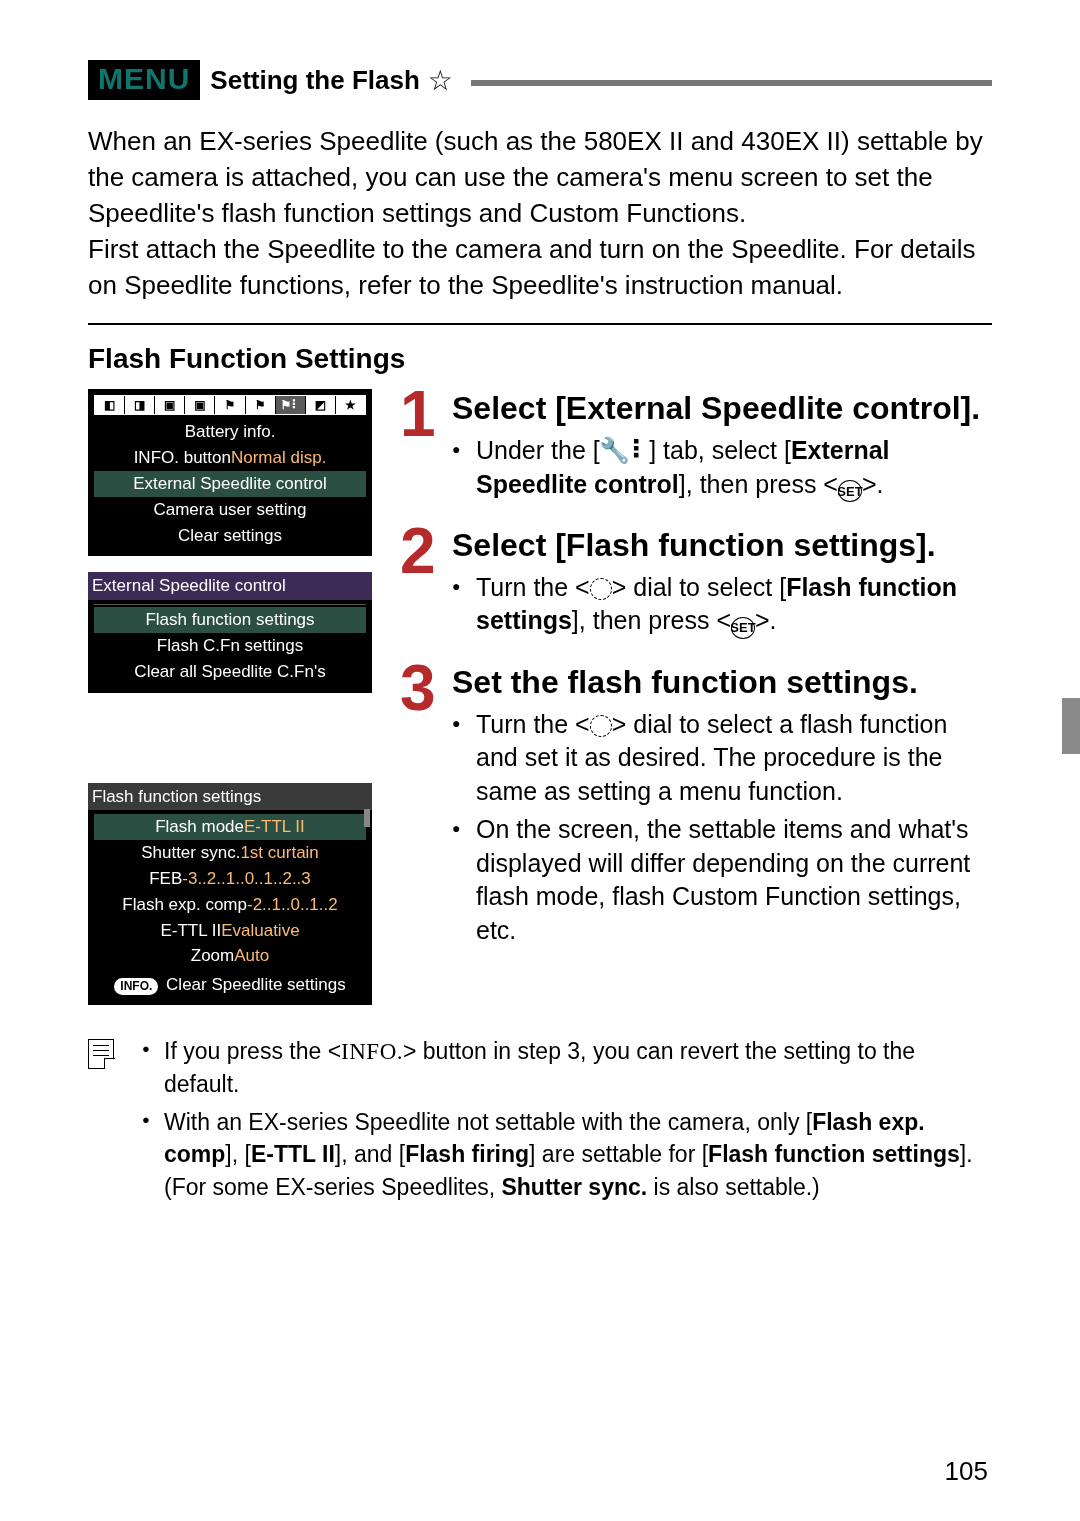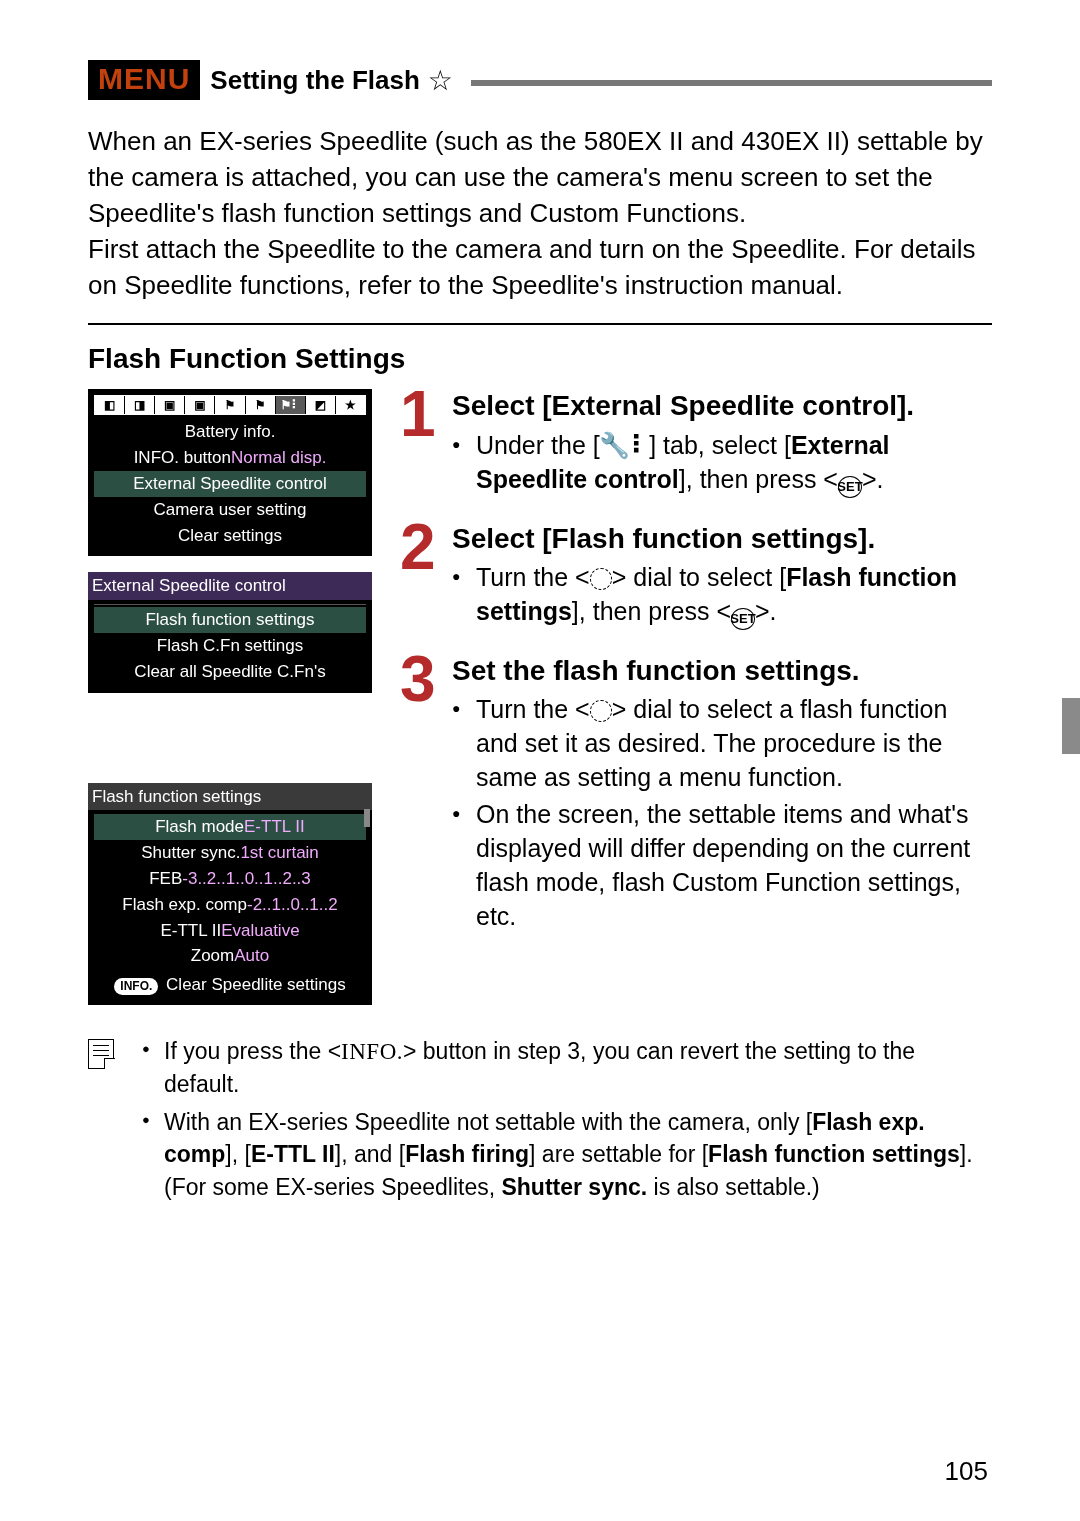--- a/index.html
+++ b/index.html
@@ -16,21 +16,21 @@
     padding: 60px 88px 40px 88px;
     position: relative;
   }
   .title-row {
     display: flex;
     align-items: center;
     margin-bottom: 24px;
   }
   .menu-badge {
     background: #000;
-    color: #c2410c;
+    color: #0f766e;
     font-weight: 700;
     font-size: 30px;
     padding: 2px 10px 4px 10px;
     letter-spacing: 1px;
     margin-right: 10px;
   }
   .title-text {
     font-weight: 700;
     font-size: 26px;
   }
@@ -134,21 +134,21 @@
   .info-pill {
     display: inline-block;
     background: #fff;
     color: #000;
     border-radius: 9px;
     font-size: 12px;
     font-weight: 700;
     padding: 0 6px;
     margin-right: 3px;
   }
-  .lcd .value { color: #f0abfc; }
+  .lcd .value { color: #fdba74; }
   .scrollbar-stub {
     position: absolute;
     right: 2px;
     top: 26px;
     width: 6px;
     height: 18px;
     background: #888;
   }
   .lcd3 { position: relative; }
   .steps { }
@@ -163,21 +163,21 @@
     color: #b52b2b;
     line-height: 0.8;
     width: 52px;
     flex: none;
     font-family: "Arial Narrow", Arial, sans-serif;
     letter-spacing: -2px;
   }
   .step-body { flex: 1; }
   .step-title {
     font-weight: 700;
-    font-size: 28px;
+    font-size: 32px;
     line-height: 1.2;
     margin-bottom: 6px;
   }
   .bullets {
     list-style: none;
     padding: 0;
     margin: 0;
   }
   .bullets li {
     position: relative;

